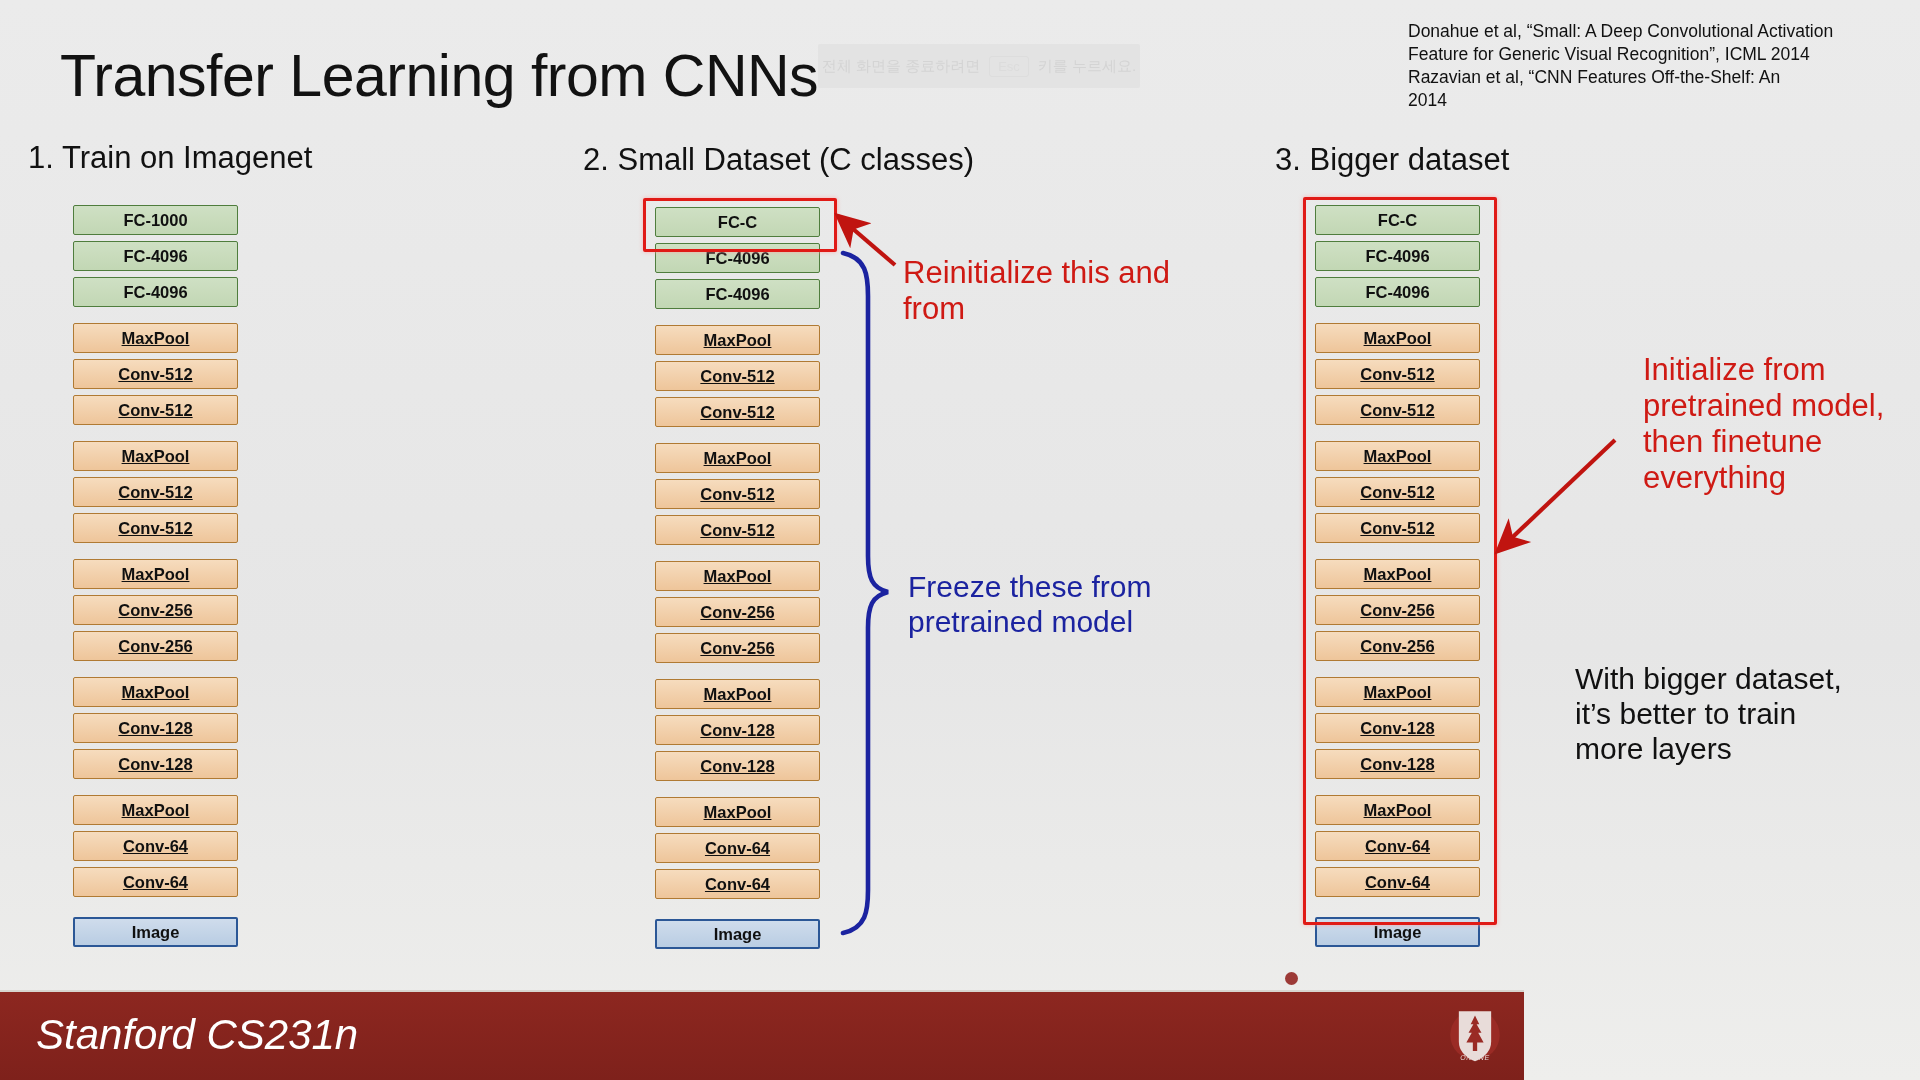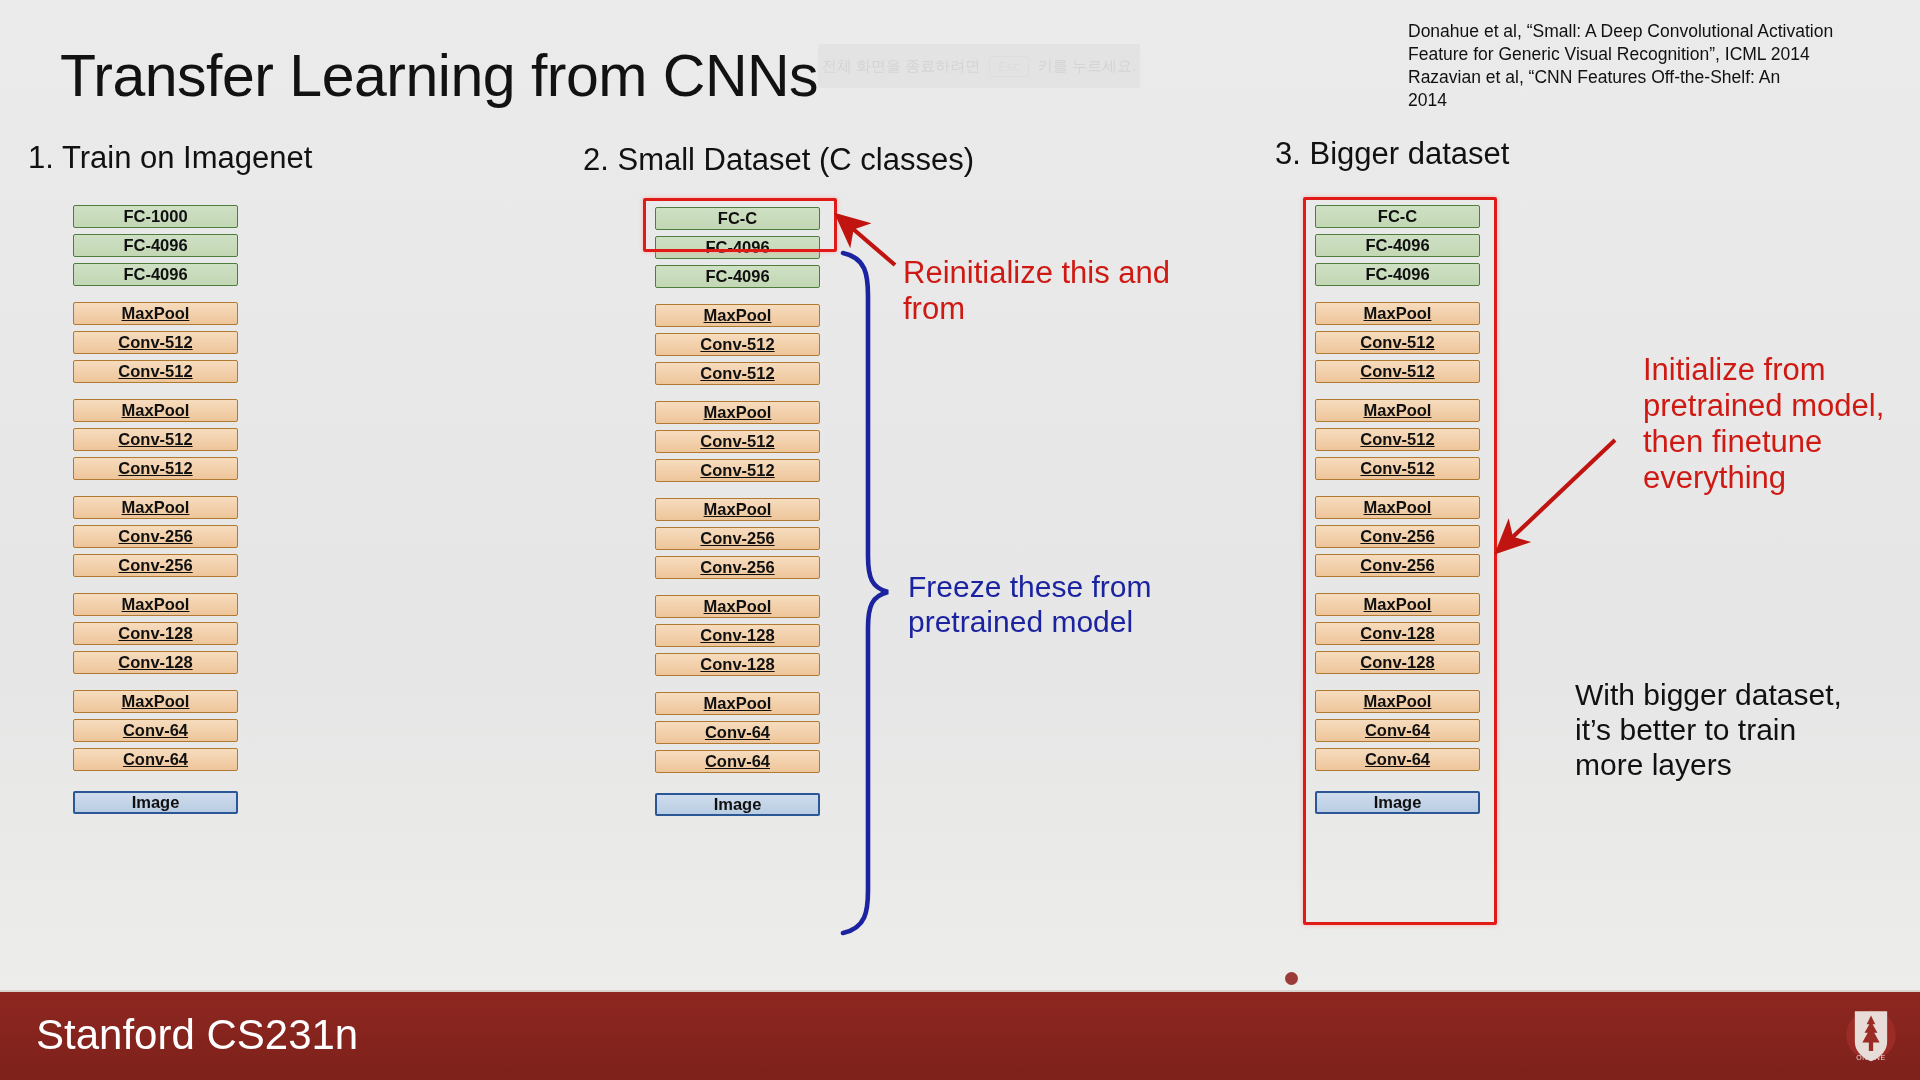--- a/index.html
+++ b/index.html
@@ -40,30 +40,30 @@
     position:absolute;left:1408px;top:20px;width:500px;
     font-size:17.5px;line-height:1.32;color:#111;
   }
 
   
   .col-head{
     position:absolute;font-size:31px;color:#111;white-space:nowrap;
   }
   #head1{left:28px;top:140px;}
   #head2{left:583px;top:142px;}
-  #head3{left:1275px;top:136px;}
+  #head3{left:1275px;top:142px;}
 
   
   .stack{position:absolute;width:165px;}
   #stack1{left:73px;top:205px;}
   #stack2{left:655px;top:207px;}
   #stack3{left:1315px;top:205px;}
 
   .layer{
-    height:23px;margin-bottom:6px;
+    height:30px;margin-bottom:6px;
     display:flex;align-items:center;justify-content:center;
     font-size:16.5px;font-weight:bold;color:#101010;
     border-radius:2px;
     box-sizing:border-box;
   }
   .layer.fc{
     background:linear-gradient(180deg,#cfe0c4 0%,#c2d7b4 100%);
     border:1.6px solid #4f7d3d;
   }
   .layer.conv{
@@ -85,38 +85,39 @@
   #redbox-all{left:1303px;top:197px;width:188px;height:722px;}
 
   
   .anno{position:absolute;line-height:1.16;}
   .anno.red{color:#cf1a14;font-size:31px;}
   .anno.blue{color:#1b23a0;font-size:30px;}
   .anno.black{color:#111;font-size:30px;}
   #anno-reinit{left:903px;top:255px;width:280px;}
   #anno-freeze{left:908px;top:570px;width:340px;}
   #anno-init{left:1643px;top:352px;width:250px;}
-  #anno-bigger{left:1575px;top:662px;width:290px;margin-top:16px;}
+  #anno-bigger{left:1575px;top:662px;width:290px;}
 
   
   #overlay{position:absolute;left:0;top:0;width:1920px;height:1080px;
            pointer-events:none;}
 
   
   #watermark{
     position:absolute;left:1443px;top:900px;
     font-family:"Liberation Serif", serif;
     font-size:74px;color:#9c9c9c;letter-spacing:0px;
   }
 
   
   #footer{
-    position:absolute;left:0;bottom:0;width:1920px;height:88px;
+    position:absolute;left:0;bottom:0;width:1524px;height:88px;
     background:linear-gradient(180deg,#8d2720 0%,#7e211b 100%);
     border-top:2px solid #d8d5cf;
+    font-style:italic;
   }
   #footer-title{
     position:absolute;left:36px;top:19px;
     font-size:42px;color:#ffffff;
   }
   #footer-logo{
     position:absolute;right:22px;top:16px;width:54px;height:56px;
   }
 
   

